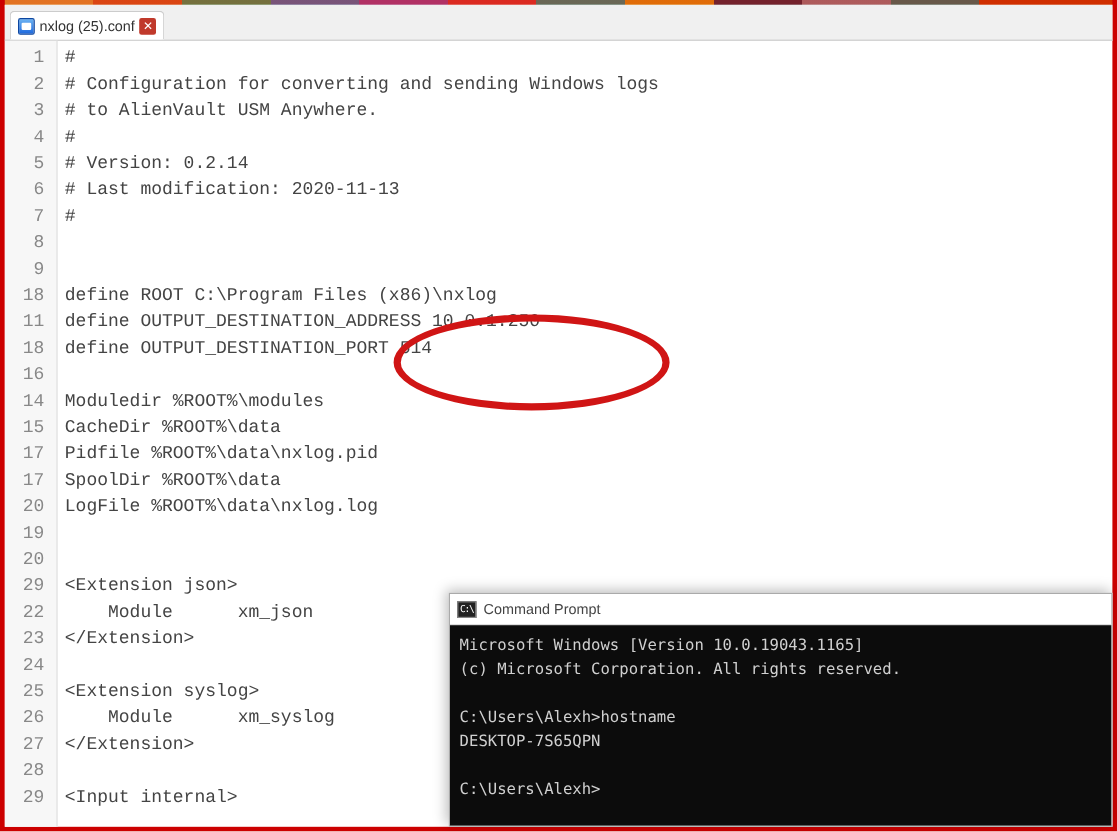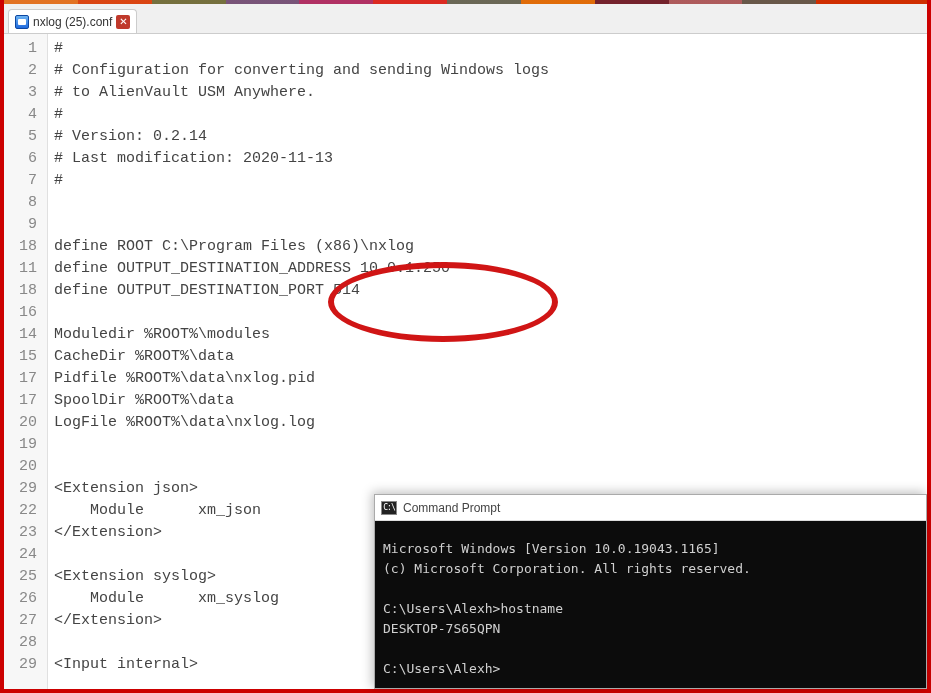--- a/index.html
+++ b/index.html
@@ -155,21 +155,21 @@
     justify-content: center;
     font-size: 8px;
     letter-spacing: -1px;
     font-family: Consolas, monospace;
     border: 1px solid #888;
   }
   .terminal .body {
     background: #0c0c0c;
     color: #d0d0d0;
     height: calc(100% - 26px);
-    padding: 18px 8px;
+    padding: 8px 8px;
     white-space: pre;
     line-height: 20px;
   }
 </style>
 </head>
 <body>
 
 <div class="frame">
   <div class="toolbar-row"></div>
 

